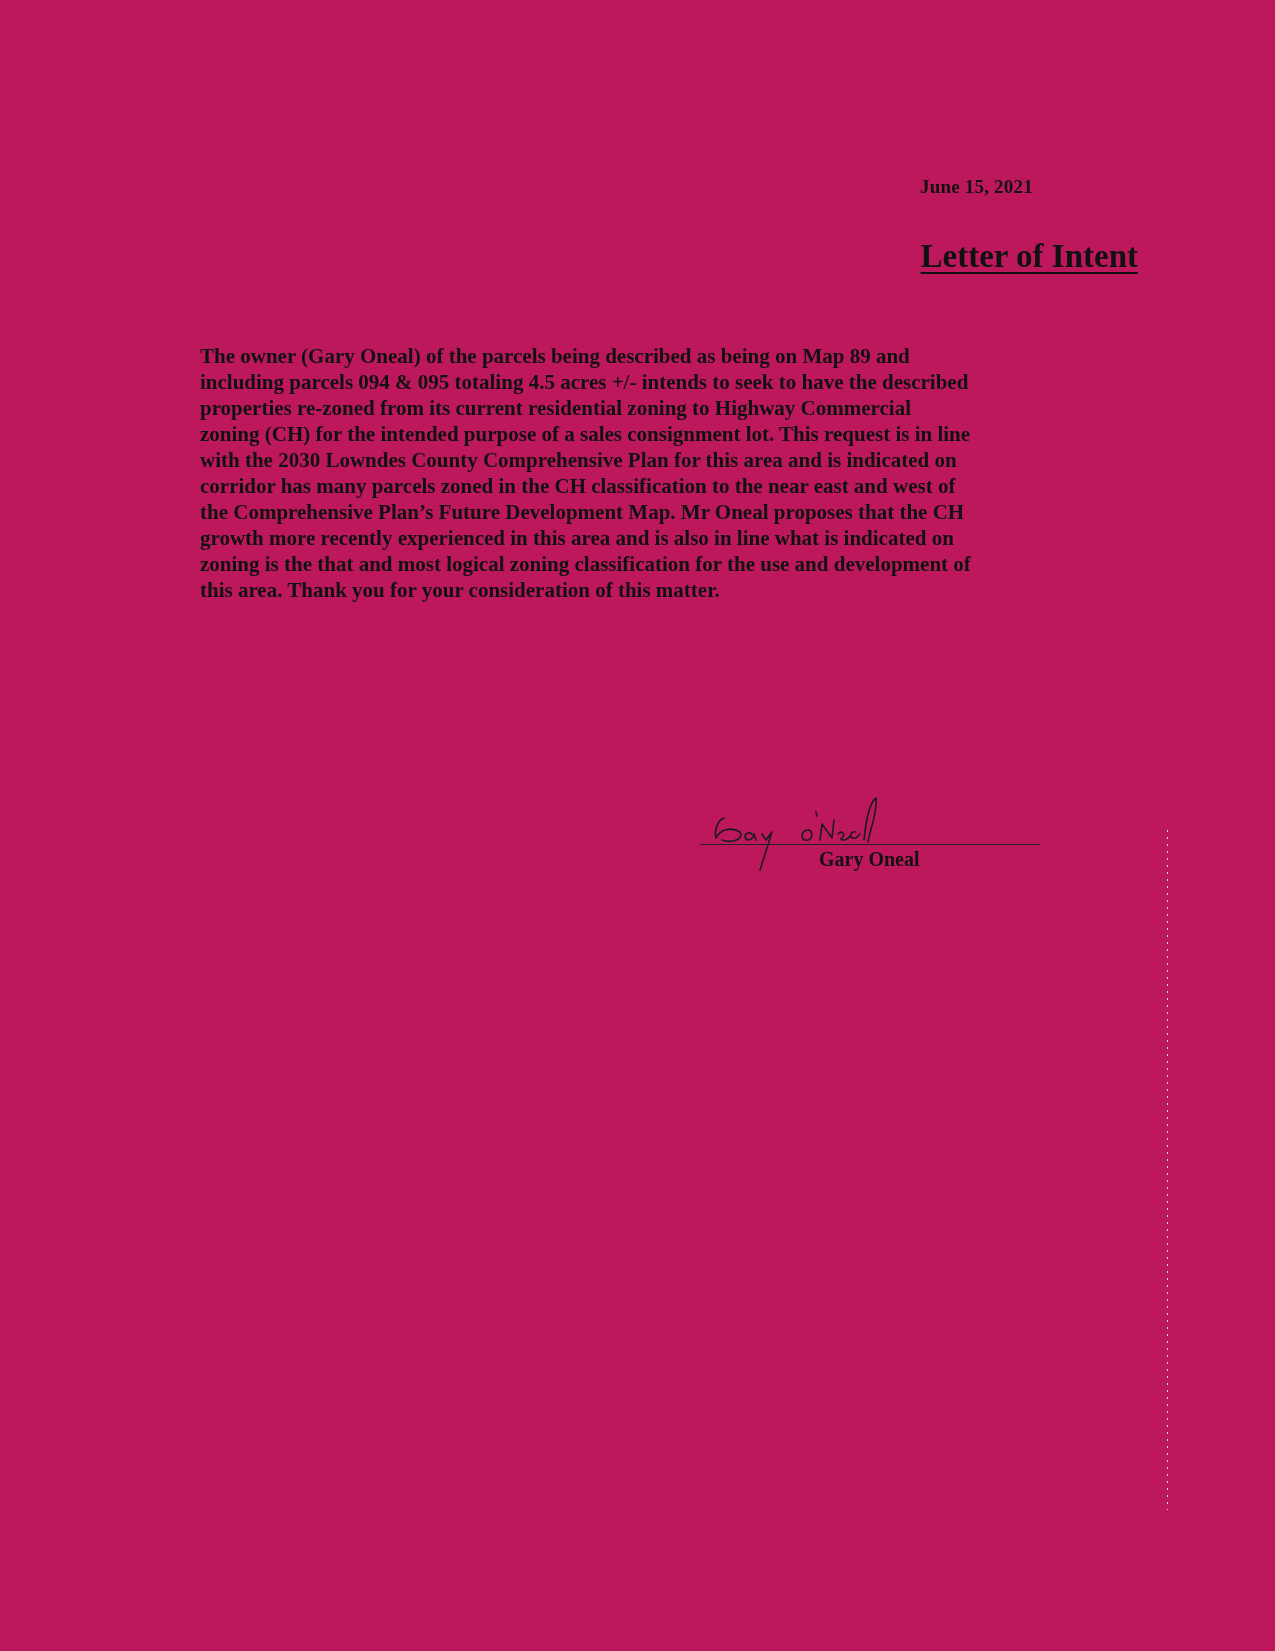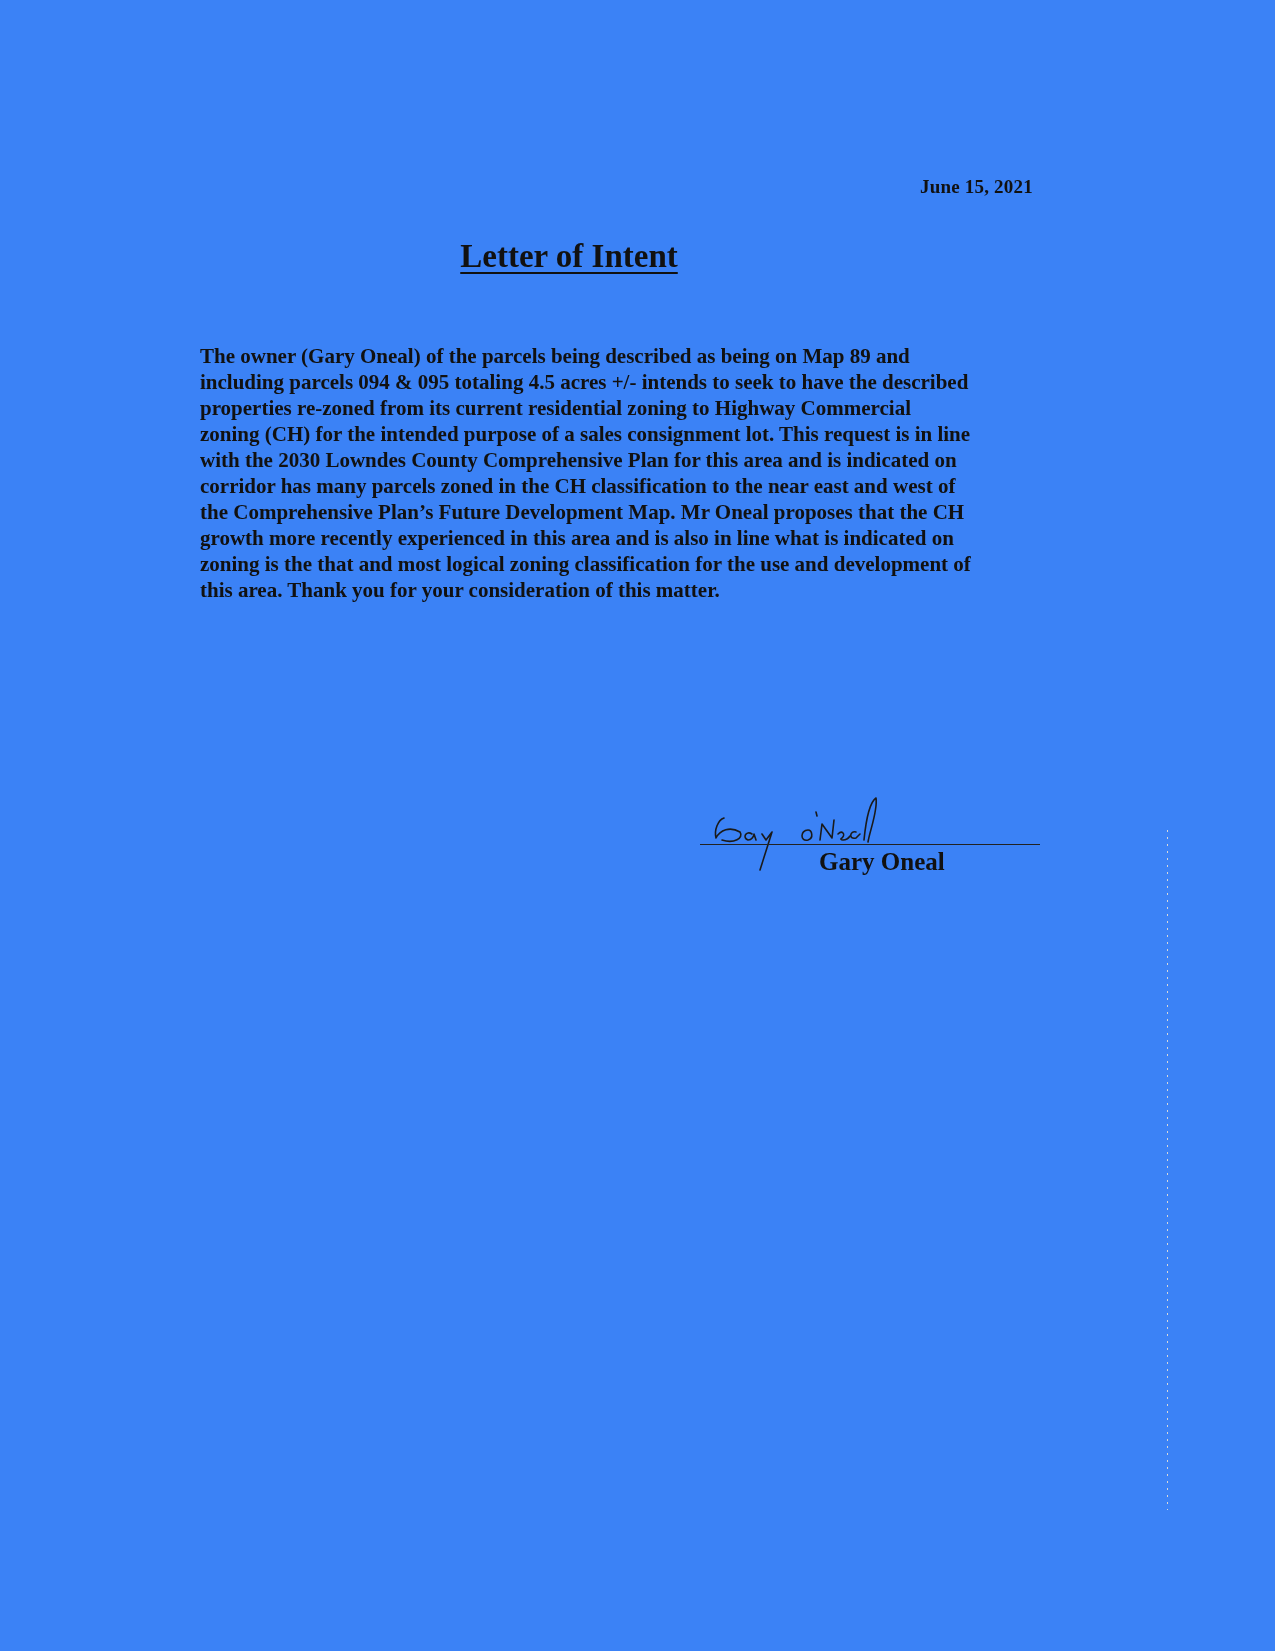--- a/index.html
+++ b/index.html
@@ -1,27 +1,27 @@
 <!DOCTYPE html>
 <html><head>
 <meta charset="utf-8">
 <style>
   html, body { margin: 0; padding: 0; background: #ffffff; }
   body { width: 1275px; height: 1651px; position: relative; overflow: hidden;
          font-family: "Liberation Serif", "DejaVu Serif", serif; color: #111; }
-  .page { position: absolute; inset: 0; background: #3b82f6; }
+  .page { position: absolute; inset: 0; background: #be185d; }
   .date { position: absolute; top: 176px; left: 920px; font-size: 19px; font-weight: bold; letter-spacing: 0.2px; }
-  .title { position: absolute; top: 238px; left: 0; width: 1138px; text-align: center; font-size: 33px; font-weight: bold; }
+  .title { position: absolute; top: 238px; left: 0; width: 1138px; text-align: right; font-size: 33px; font-weight: bold; }
   .title span { text-decoration: underline; text-decoration-thickness: 2px; text-underline-offset: 5px; }
   .body { position: absolute; top: 343px; left: 200px; width: 880px; font-size: 21px; font-weight: bold; line-height: 26px; }
   .body .line { white-space: nowrap; display: block; }
   .sig-area { position: absolute; top: 800px; left: 700px; width: 340px; height: 90px; }
   .sig-line { position: absolute; top: 44px; left: 0; width: 340px; height: 0; border-top: 1.5px solid #222; }
   .sig-svg { position: absolute; top: -10px; left: 0; }
-  .sig-name { position: absolute; top: 48px; left: 119px; font-size: 25px; font-weight: bold; }
+  .sig-name { position: absolute; top: 48px; left: 119px; font-size: 20px; font-weight: bold; }
   .edge-dots { position: absolute; top: 830px; left: 1167px; width: 1px; height: 680px;
                background: repeating-linear-gradient(to bottom, #d8d8d8 0 2px, transparent 2px 7px); }
 </style>
 </head>
 <body>
 
 <div class="page">
 
   <div class="date">June 15, 2021</div>
 

